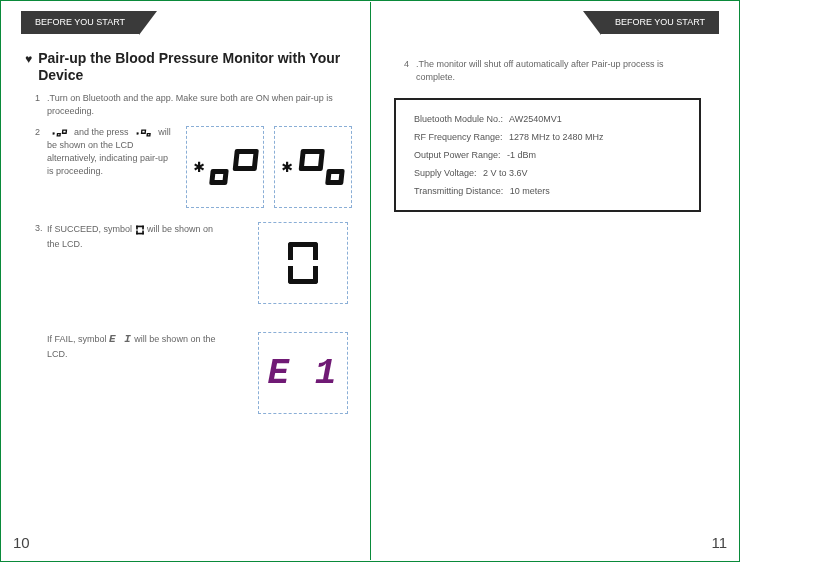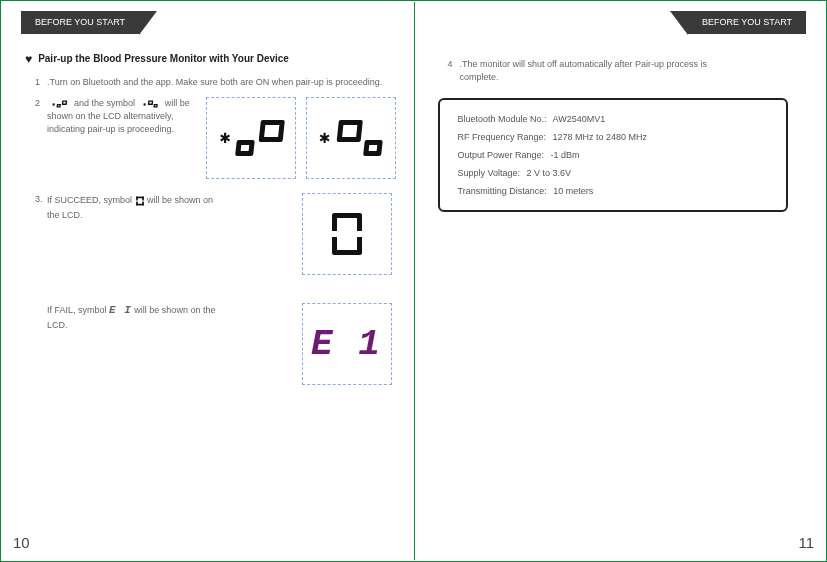--- a/index.html
+++ b/index.html
@@ -1,28 +1,28 @@
 <!DOCTYPE html>
 <html><head>
 <meta charset="utf-8">
 <style>
   * { box-sizing: border-box; margin: 0; padding: 0; }
   body { font-family: Arial, sans-serif; background: #fff; }
-  .page-container { width: 827px; height: 562px; border: 1px solid #0a8a3a; position: relative; display: flex; background: #fff; }
+  .page-container { width: 740px; height: 562px; border: 1px solid #0a8a3a; position: relative; display: flex; background: #fff; }
   .page { width: 50%; height: 100%; position: relative; padding: 10px 18px; }
   .divider { position: absolute; left: 50%; top: 1px; bottom: 1px; width: 1px; background: #0a8a3a; }
   .section-tab { background: #3a3a3a; color: #fff; font-size: 9px; padding: 6px 14px 7px 14px; display: inline-block; position: relative; }
   .section-tab.left { margin-left: 2px; }
   .section-tab.left::after { content:""; position:absolute; right:-18px; top:0; width:0; height:0; border-top:0 solid transparent; border-bottom:24px solid transparent; border-left:18px solid #3a3a3a; }
   .section-tab.right { float: right; margin-right: 2px; }
   .section-tab.right::before { content:""; position:absolute; left:-18px; top:0; width:0; height:0; border-top:0 solid transparent; border-bottom:24px solid transparent; border-right:18px solid #3a3a3a; }
   .content { padding-top: 16px; color:#555; }
   .headline { display:flex; align-items:flex-start; gap:6px; margin: 0 0 8px 6px; }
   .heart { color:#222; font-size:12px; line-height:18px; }
-  .h-title { font-weight: bold; color:#222; font-size: 10px; line-height:17px; }
+  .h-title { font-weight: bold; color:#222; font-size: 14px; line-height:17px; }
   .ol { list-style: none; padding-left: 16px; font-size: 9px; color:#666; }
   .li { position: relative; padding-left: 12px; margin-bottom: 8px; line-height:13px; }
   .li .num { position:absolute; left:0; top:0; }
   .row { display:flex; gap:10px; align-items:flex-start; }
   .step-text { width: 150px; }
   .lcd-box { width:90px; height:82px; border:1px dashed #8aaed6; display:flex; align-items:center; justify-content:center; position:relative; }
   .lcd-inner { display:flex; align-items:center; gap:4px; }
   .bt-icon { font-size:14px; color:#111; margin-right:2px; }
   .seg-group { display:flex; align-items:flex-end; gap:4px; transform: skewX(-6deg); }
   .seg { border:5px solid #111; border-radius:2px; background:#fff; }
@@ -37,21 +37,21 @@
   .inline-icon .s.sm { width:9px; height:8px; }
   .inline-icon .s.bg { width:11px; height:10px; margin-bottom:6px; }
   .inline-bt { font-size:9px; vertical-align:middle; color:#111; margin-right:1px; }
   .succ-icon { display:inline-flex; flex-direction:column; gap:2px; vertical-align:middle; transform: scale(0.55); margin:-3px -2px; }
   .succ-icon .t { width:14px; height:7px; border:3px solid #111; border-bottom:none; }
   .succ-icon .b { width:14px; height:7px; border:3px solid #111; border-top:none; }
   .fail-icon { display:inline-block; font-family:"Courier New",monospace; font-weight:bold; font-style:italic; font-size:11px; vertical-align:middle; letter-spacing:1px; }
   .page-num { position:absolute; bottom:10px; font-size:15px; color:#444; }
   .page-num.left { left:12px; }
   .page-num.right { right:12px; }
-  .spec-box { border:2px solid #222; border-radius:6px; padding:14px 18px; margin:14px 20px 0 6px; font-size:9px; color:#555; }
+  .spec-box { border:2px solid #222; border-radius:0; padding:14px 18px; margin:14px 20px 0 6px; font-size:9px; color:#555; }
   .spec-row { margin-bottom:8px; }
   .spec-row span.lbl { margin-right:4px; }
   .step3-sub { margin-top:14px; line-height:15px; }
   .step3-col { display:flex; align-items:flex-start; justify-content:space-between; gap:10px; }
 </style>
 </head>
 <body>
 
 <div class="page-container">
   <div class="divider"></div>
@@ -74,21 +74,21 @@
 
         <div class="li">
           <span class="num">2</span>
           <div class="row">
             <div class="step-text">
               <span class="inline-icon">
                 <span class="inline-bt">✱</span>
                   <span class="s sm"></span>
                   <span class="s bg"></span>
               </span>
-              <span> and the symbol </span>
+              <span> and the press </span>
               <span class="inline-icon">
                 <span class="inline-bt">✱</span>
                   <span class="s bg"></span>
                   <span class="s sm"></span>
               </span>
               <span> will be shown on the LCD alternatively, indicating pair-up is proceeding.</span>
             </div>
             <div class="lcd-box">
               <div class="lcd-inner">
                 <span class="bt-icon">✱</span>

